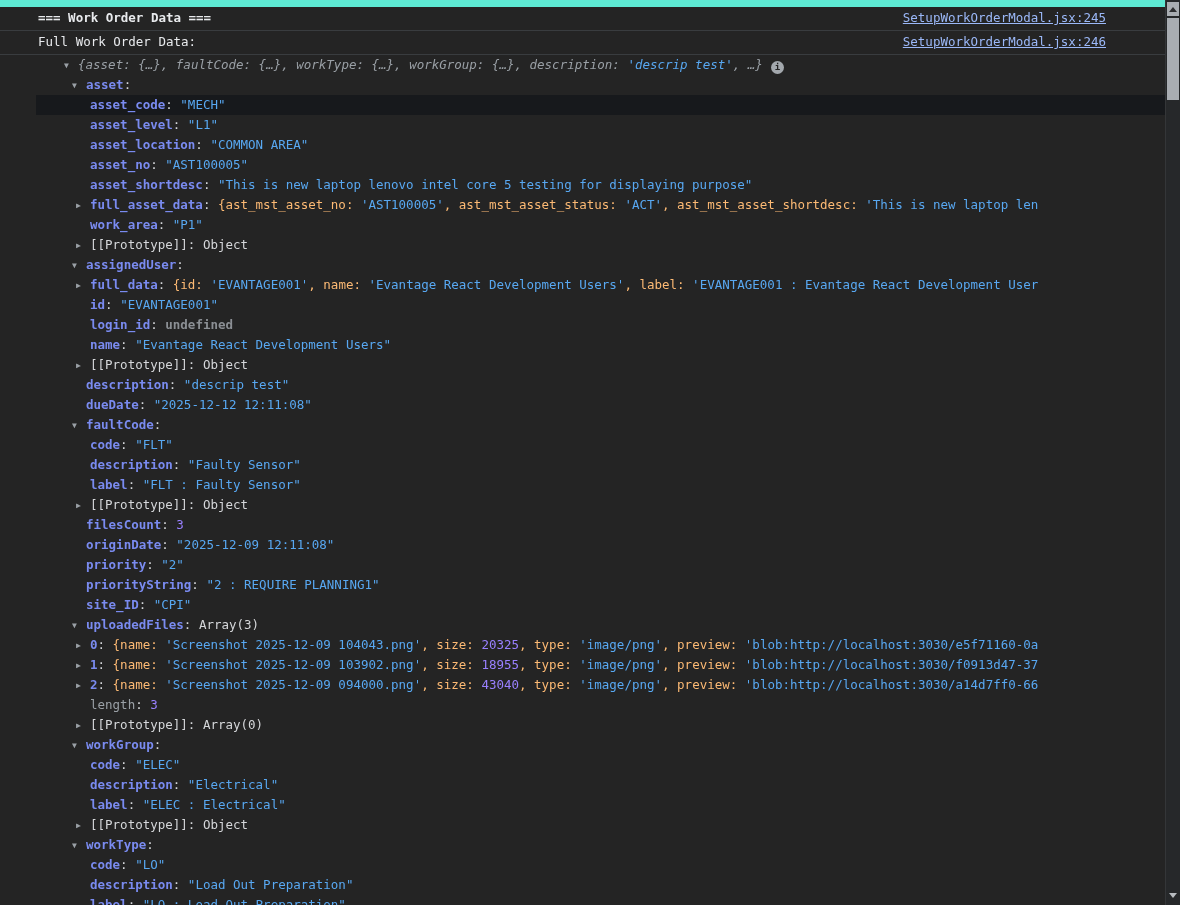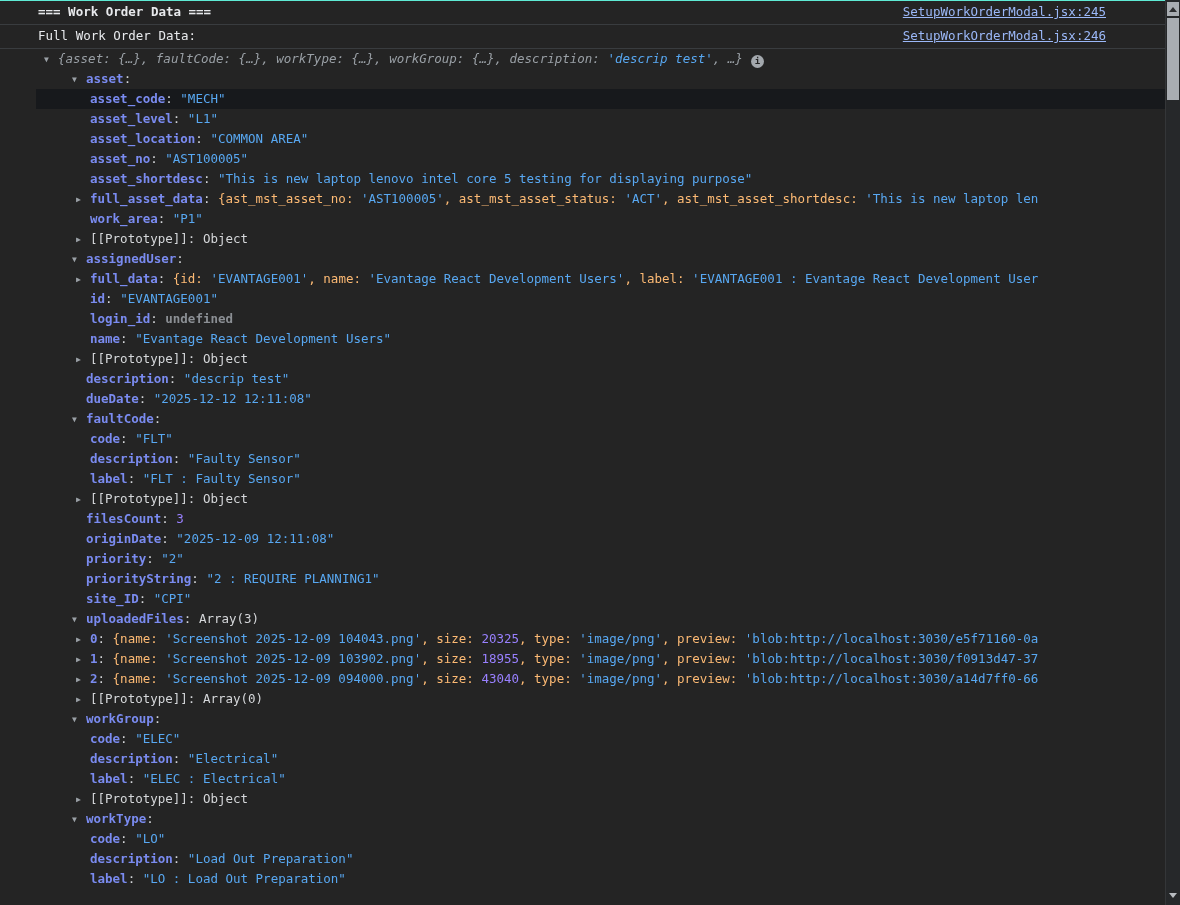--- a/index.html
+++ b/index.html
@@ -5,34 +5,34 @@
   html,body{margin:0;padding:0;}
   body{
     width:1180px;height:905px;overflow:hidden;position:relative;
     background:#242424;
     font-family:"DejaVu Sans Mono","Liberation Mono",monospace;
     font-size:12.5px;
     -webkit-font-smoothing:antialiased;
   }
   #console{
     position:absolute;top:0;left:0;right:14px;bottom:0;
-    overflow:hidden;border-top:1px solid #5eead4;
+    overflow:hidden;border-top:7px solid #5eead4;
   }
   .msg-row{
     position:relative;height:23px;line-height:22px;
     padding-left:38px;color:#e8eaed;white-space:nowrap;
     border-bottom:1px solid #393c3f;
   }
   .msg-row.bold{font-weight:bold;}
   .src-link{
     position:absolute;right:60px;top:0;
     color:#9bb8f8;text-decoration:underline;cursor:pointer;font-weight:normal;
   }
   .row{height:20px;line-height:20px;white-space:nowrap;overflow:hidden;position:relative;}
-  .ind0{padding-left:44px;}
+  .ind0{padding-left:64px;}
   .ind1{padding-left:60px;margin-left:12px;}
   .ind2{padding-left:76px;}
   .row.hl{background:#17191c;box-shadow:inset 36px 0 0 #242424;}
   .tw{
     display:inline-block;width:14px;text-align:left;
     color:#9aa0a6;font-size:8px;vertical-align:1px;cursor:pointer;
   }
   .k{color:#7a8bf0;font-weight:bold;}
   .kd{color:#9aa0a6;}
   .s{color:#58a8f2;}
@@ -98,20 +98,21 @@
     <div class="row ind2"><span class="tw">▶</span><span class="p">[[Prototype]]: Object</span></div>
     <div class="row ind1"><span class="tw"></span><span class="k">filesCount</span><span class="p">: </span><span class="n">3</span></div>
     <div class="row ind1"><span class="tw"></span><span class="k">originDate</span><span class="p">: </span><span class="s">"2025-12-09 12:11:08"</span></div>
     <div class="row ind1"><span class="tw"></span><span class="k">priority</span><span class="p">: </span><span class="s">"2"</span></div>
     <div class="row ind1"><span class="tw"></span><span class="k">priorityString</span><span class="p">: </span><span class="s">"2 : REQUIRE PLANNING1"</span></div>
     <div class="row ind1"><span class="tw"></span><span class="k">site_ID</span><span class="p">: </span><span class="s">"CPI"</span></div>
     <div class="row ind1"><span class="tw">▼</span><span class="k">uploadedFiles</span><span class="p">: </span><span class="p">Array(3)</span></div>
     <div class="row ind2"><span class="tw">▶</span><span class="k">0</span><span class="p">: </span><span class="g">{name: </span><span class="s">'Screenshot 2025-12-09 104043.png'</span><span class="g">, size: </span><span class="n">20325</span><span class="g">, type: </span><span class="s">'image/png'</span><span class="g">, preview: </span><span class="s">'blob:http://localhost:3030/e5f71160-0a</span></div>
     <div class="row ind2"><span class="tw">▶</span><span class="k">1</span><span class="p">: </span><span class="g">{name: </span><span class="s">'Screenshot 2025-12-09 103902.png'</span><span class="g">, size: </span><span class="n">18955</span><span class="g">, type: </span><span class="s">'image/png'</span><span class="g">, preview: </span><span class="s">'blob:http://localhost:3030/f0913d47-37</span></div>
     <div class="row ind2"><span class="tw">▶</span><span class="k">2</span><span class="p">: </span><span class="g">{name: </span><span class="s">'Screenshot 2025-12-09 094000.png'</span><span class="g">, size: </span><span class="n">43040</span><span class="g">, type: </span><span class="s">'image/png'</span><span class="g">, preview: </span><span class="s">'blob:http://localhost:3030/a14d7ff0-66</span></div>
+    <div class="row ind2"><span class="tw"></span><span class="kd">length</span><span class="p">: </span><span class="n">3</span></div>
     <div class="row ind2"><span class="tw">▶</span><span class="p">[[Prototype]]: Array(0)</span></div>
     <div class="row ind1"><span class="tw">▼</span><span class="k">workGroup</span><span class="p">:</span></div>
     <div class="row ind2"><span class="tw"></span><span class="k">code</span><span class="p">: </span><span class="s">"ELEC"</span></div>
     <div class="row ind2"><span class="tw"></span><span class="k">description</span><span class="p">: </span><span class="s">"Electrical"</span></div>
     <div class="row ind2"><span class="tw"></span><span class="k">label</span><span class="p">: </span><span class="s">"ELEC : Electrical"</span></div>
     <div class="row ind2"><span class="tw">▶</span><span class="p">[[Prototype]]: Object</span></div>
     <div class="row ind1"><span class="tw">▼</span><span class="k">workType</span><span class="p">:</span></div>
     <div class="row ind2"><span class="tw"></span><span class="k">code</span><span class="p">: </span><span class="s">"LO"</span></div>
     <div class="row ind2"><span class="tw"></span><span class="k">description</span><span class="p">: </span><span class="s">"Load Out Preparation"</span></div>
     <div class="row ind2"><span class="tw"></span><span class="k">label</span><span class="p">: </span><span class="s">"LO : Load Out Preparation"</span></div>

